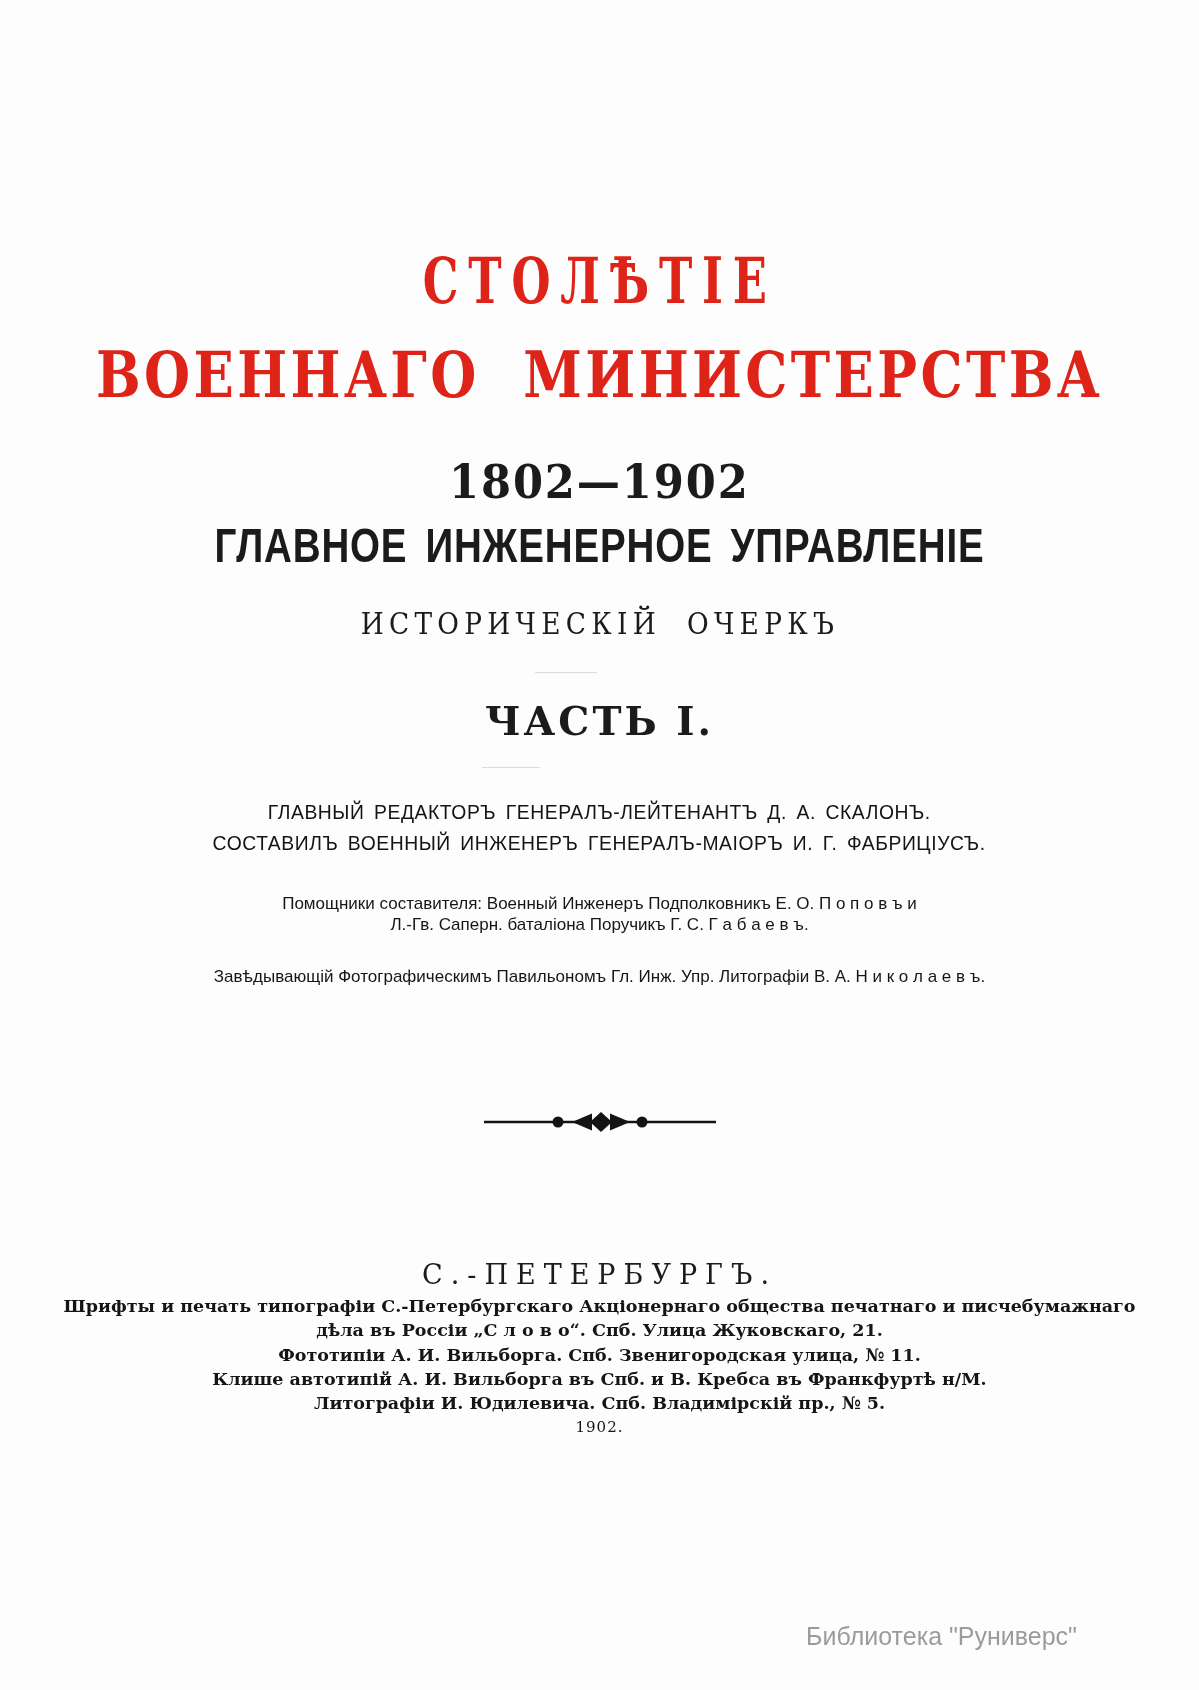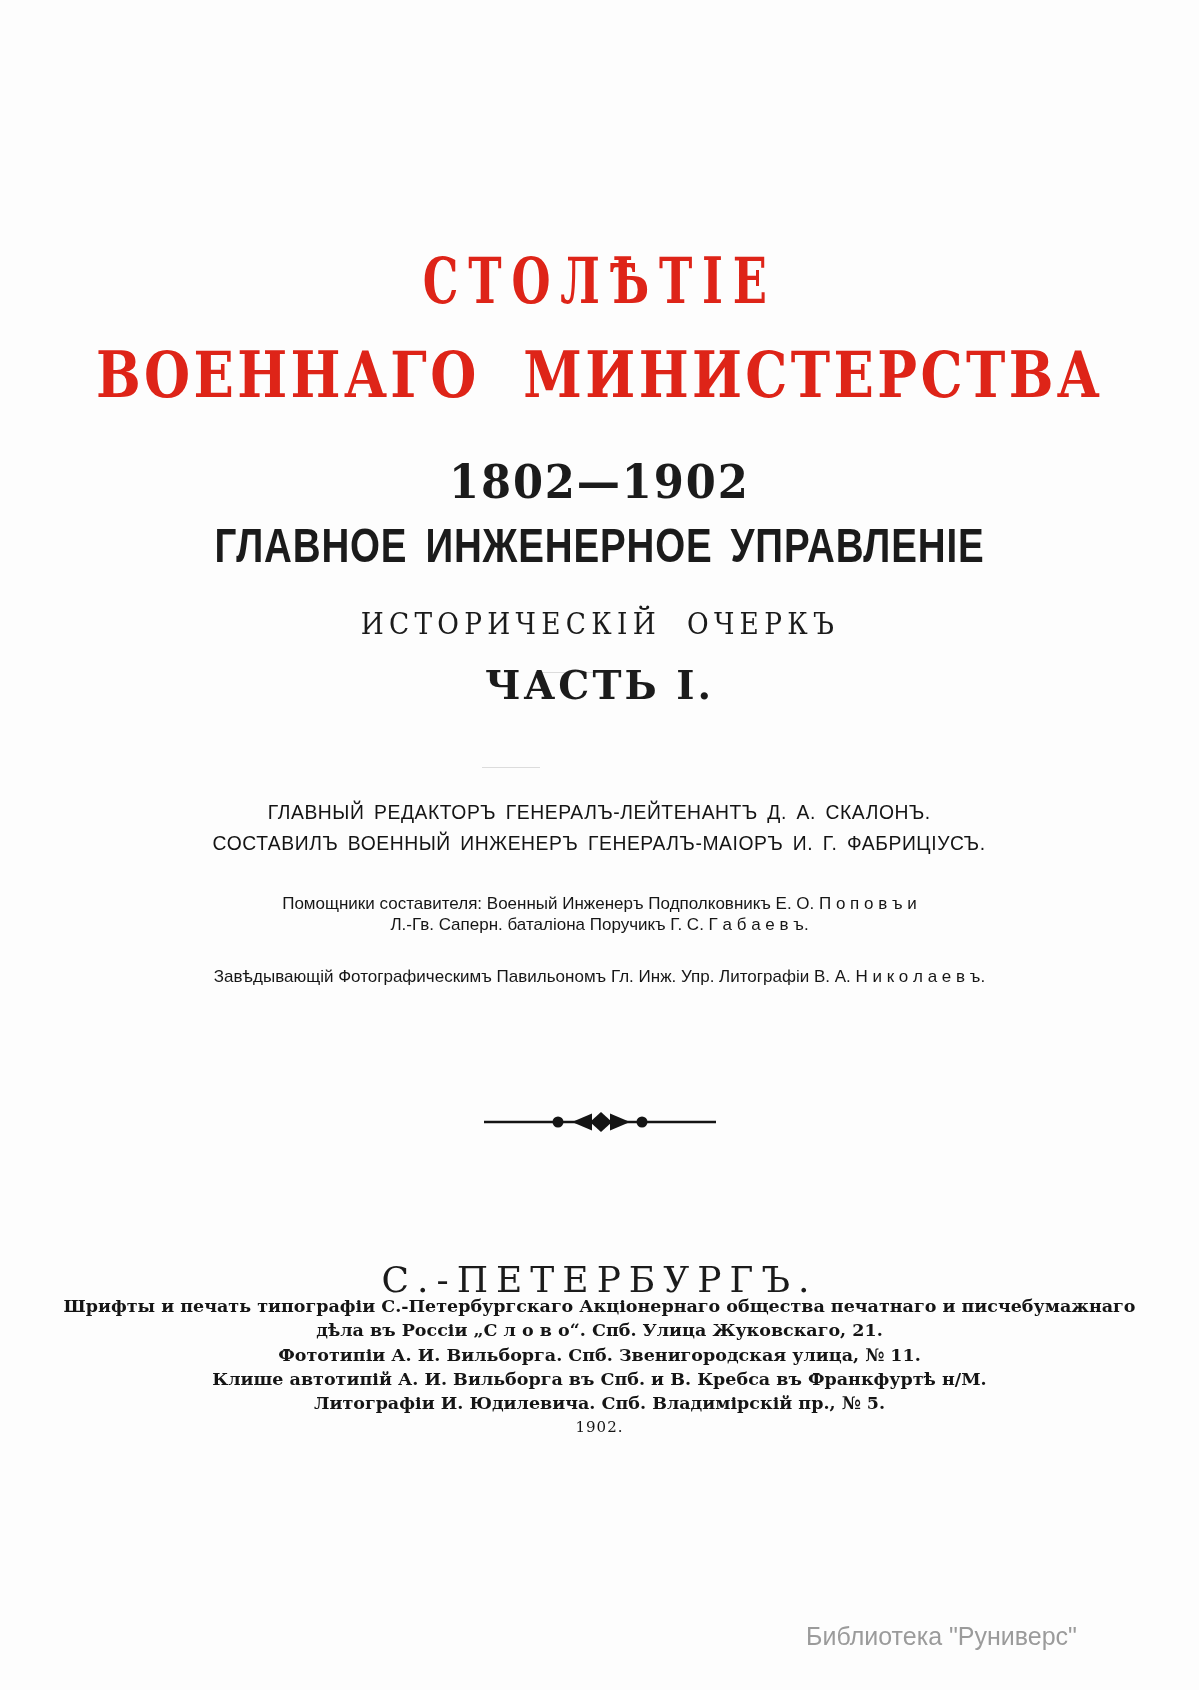--- a/index.html
+++ b/index.html
@@ -65,21 +65,21 @@
   }
 
   .essay { top: 606px; }
   .essay .squeeze {
     font-size: 30px;
     letter-spacing: 6px;
     word-spacing: 14px;
     transform: scaleX(0.88);
   }
 
-  .part { top: 662px; }
+  .part { top: 698px; }
   .part .squeeze {
     font-weight: 700;
     font-size: 39px;
     letter-spacing: 3px;
   }
 
   .faint-rule {
     position: absolute;
     height: 1px;
     background: #dcdcdc;
@@ -106,21 +106,21 @@
   }
   .asst1 { top: 894px; }
   .asst2 { top: 915px; }
   .collab1 { top: 948px; }
   .collab2 { top: 967px; }
 
   .ornament { top: 1108px; }
 
   .city { top: 1259px; }
   .city .squeeze {
-    font-size: 36px;
+    font-size: 27px;
     letter-spacing: 8px;
   }
 
   .imprint-line {
     font-family: "DejaVu Serif", serif;
     font-weight: 700;
     font-size: 17.5px;
     color: #151515;
   }
   .imp0 { top: 1296px; }

